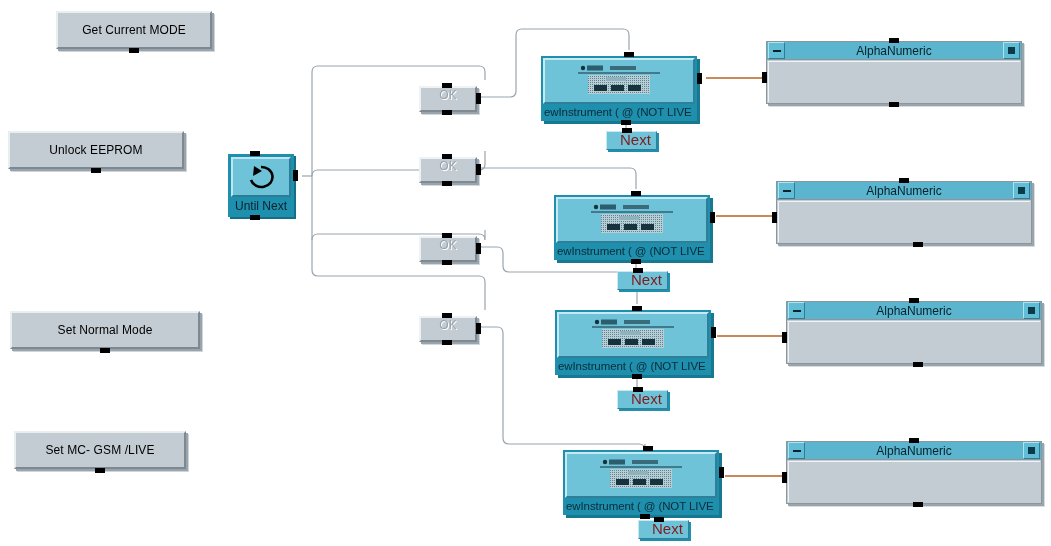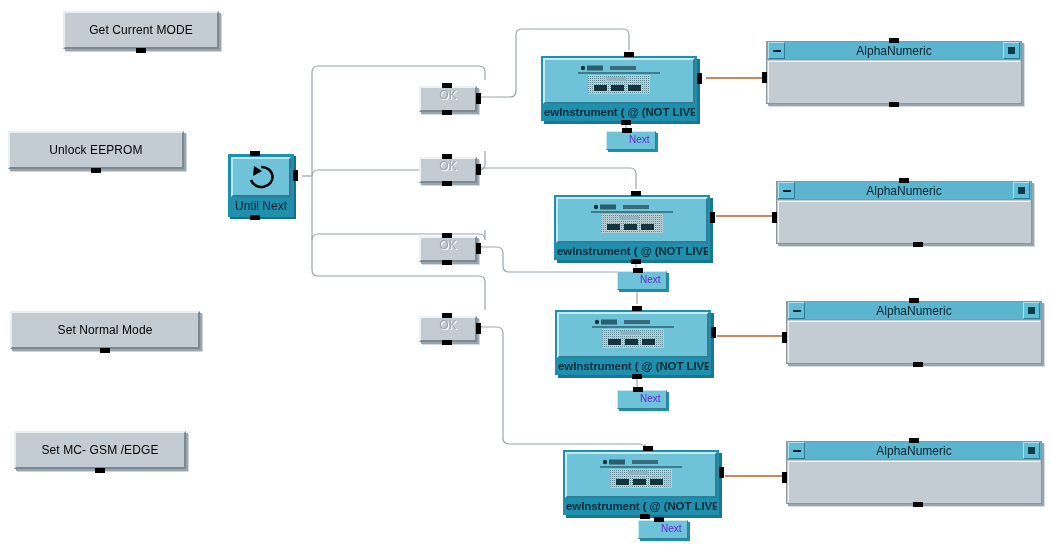--- a/index.html
+++ b/index.html
@@ -103,21 +103,20 @@
     text-shadow: 1px 1px 0 #ffffff;
   }
 
   
   .instr-node {
     position: absolute;
     width: 152px;
     background: #1f8fae;
     padding: 2px 2px 0 2px;
     box-shadow: 3px 3px 0 0 #17788f;
-    font-weight: bold;
   }
   .instr-node .instr-pic {
     background: #6ec3d9;
     border-top: 2px solid #c6e9f2;
     border-left: 2px solid #c6e9f2;
     border-right: 2px solid #2f7f99;
     border-bottom: 2px solid #2f7f99;
     height: 42px;
     position: relative;
     overflow: hidden;
@@ -142,23 +141,23 @@
 
   
   .next-btn {
     position: absolute;
     background: #6ec3d9;
     border-top: 1px solid #c6e9f2;
     border-left: 1px solid #c6e9f2;
     border-right: 1px solid #2f7f99;
     border-bottom: 1px solid #2f7f99;
     box-shadow: 2px 2px 0 0 #1f8fae;
-    font-size: 10px;
-    color: #6d28d9;
-    padding: 1px 5px 2px 22px;
+    font-size: 15px;
+    color: #7f1d1d;
+    padding: 1px 5px 2px 13px;
     line-height: 14px;
   }
 
   
   .alpha-panel {
     position: absolute;
     width: 254px;
     background: #c3ccd3;
     border: 1px solid #8b959c;
     box-shadow: 2px 2px 0 0 #9aa4ac, 3px 3px 0 0 #d5dbdf;
@@ -253,37 +252,37 @@
 
     <g fill="none" stroke="#c98a5a" stroke-width="2">
 
       <path d="M706,78 L766,78"></path>
       <path d="M716,216 L776,216"></path>
       <path d="M717,336 L786,336"></path>
       <path d="M725,476 L786,476"></path>
     </g>
   </svg>
 
-  <div class="cmd-btn" style="left:63px; top:11px; width:152px; height:34px;">
+  <div class="cmd-btn" style="left:56px; top:11px; width:152px; height:34px;">
     <span>Get Current MODE</span>
     <span class="port-bottom"></span>
   </div>
 
   <div class="cmd-btn" style="left:10px; top:311px; width:186px; height:34px;">
     <span>Set Normal Mode</span>
     <span class="port-bottom"></span>
   </div>
 
   <div class="cmd-btn" style="left:8px; top:131px; width:172px; height:34px;">
     <span>Unlock EEPROM</span>
     <span class="port-bottom"></span>
   </div>
 
   <div class="cmd-btn" style="left:14px; top:431px; width:168px; height:34px;">
-    <span>Set MC- GSM /EDGE</span>
+    <span>Set MC- GSM /LIVE</span>
     <span class="port-bottom"></span>
   </div>
 
   <div class="loop-node" style="left:228px; top:154px;">
     <div class="loop-inner">
       <svg class="loop-icon" width="40" height="30" viewBox="0 0 40 30">
         <path d="M20,5 a11,10 0 1,1 -10,13" fill="none" stroke="#000" stroke-width="2.6"></path>
         <polygon points="13,4 21,9 12,14" fill="#000"></polygon>
       </svg>
     </div>

